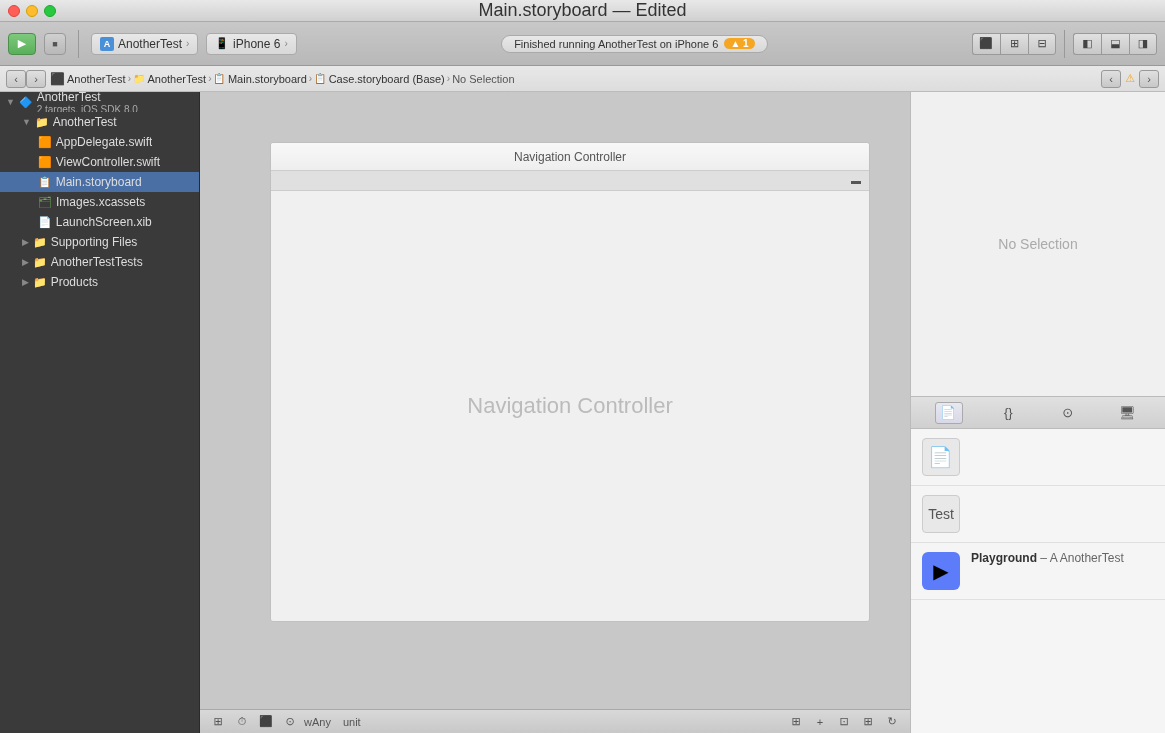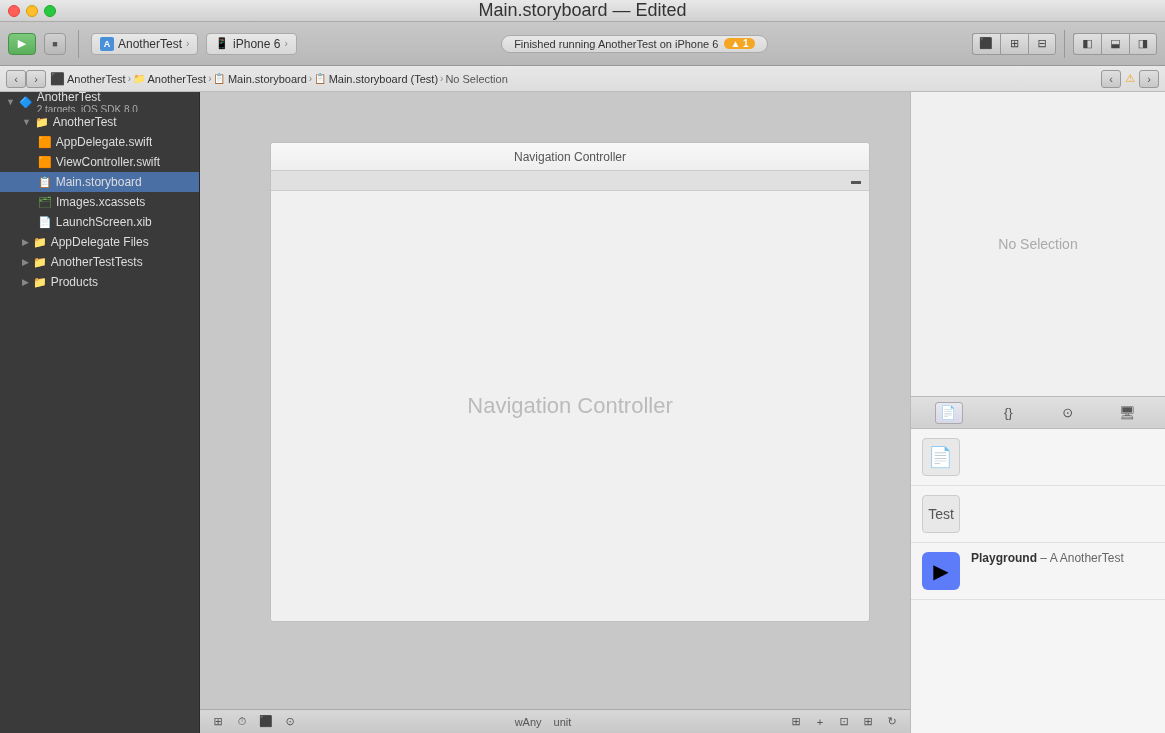--- a/index.html
+++ b/index.html
@@ -462,21 +462,21 @@
       justify-content: center;
       cursor: pointer;
       font-size: 11px;
       color: #555;
       border-radius: 3px;
     }
     .bottom-info {
       flex: 1;
       display: flex;
       align-items: center;
-      justify-content: center;
+      justify-content: flex-start;
       gap: 12px;
     }
     .bottom-right {
       display: flex;
       align-items: center;
       gap: 4px;
     }
   </style>
 </head>
 <body>
@@ -548,21 +548,21 @@
       <span>AnotherTest</span>
     </div>
     <span class="breadcrumb-sep">›</span>
     <div class="breadcrumb-item">
       <span style="color:#5c9ee0;font-size:10px;">📋</span>
       <span>Main.storyboard</span>
     </div>
     <span class="breadcrumb-sep">›</span>
     <div class="breadcrumb-item">
       <span style="color:#5c9ee0;font-size:10px;">📋</span>
-      <span>Main.storyboard (Test)</span>
+      <span>Case.storyboard (Base)</span>
     </div>
     <span class="breadcrumb-sep">›</span>
     <div class="breadcrumb-item">
       <span class="breadcrumb-end">No Selection</span>
     </div>
   </div>
 
   <div style="display:flex;align-items:center;gap:4px;">
     <div class="nav-btn">‹</div>
     <span style="color:#f5a623;font-size:11px;">⚠</span>
@@ -610,21 +610,21 @@
     </div>
 
     <div class="sidebar-item" style="padding-left:38px;">
       <span class="sidebar-icon xib-icon">📄</span>
       <span class="sidebar-label">LaunchScreen.xib</span>
     </div>
 
     <div class="sidebar-item" style="padding-left:22px;">
       <span class="disclosure-arrow">▶</span>
       <span class="sidebar-icon folder-icon">📁</span>
-      <span class="sidebar-label">AppDelegate Files</span>
+      <span class="sidebar-label">Supporting Files</span>
     </div>
 
     <div class="sidebar-item" style="padding-left:22px;">
       <span class="disclosure-arrow">▶</span>
       <span class="sidebar-icon folder-icon">📁</span>
       <span class="sidebar-label">AnotherTestTests</span>
     </div>
 
     <div class="sidebar-item" style="padding-left:22px;">
       <span class="disclosure-arrow">▶</span>

